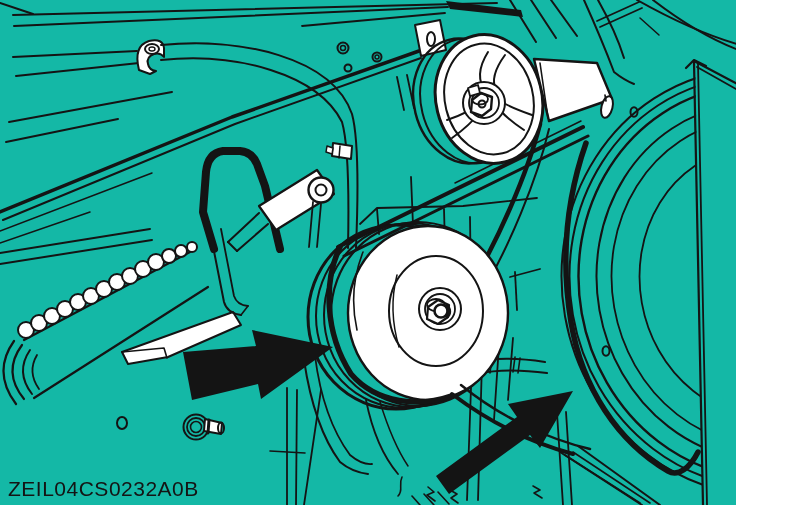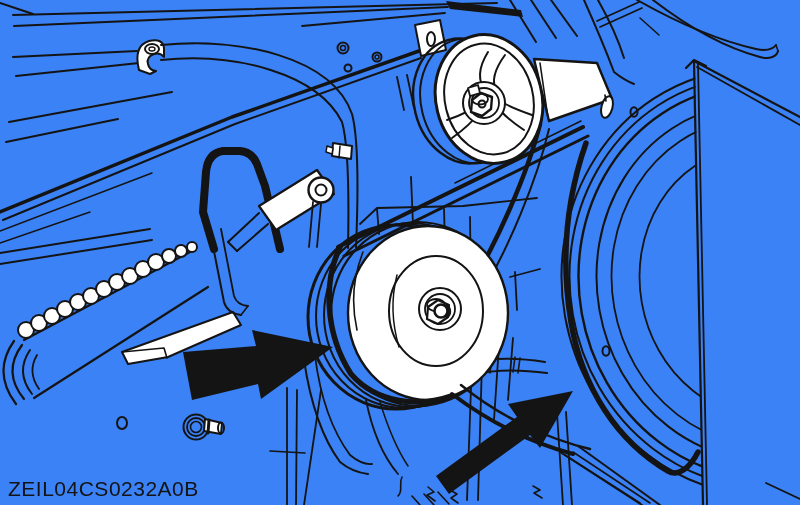--- a/index.html
+++ b/index.html
@@ -1,16 +1,16 @@
 <!DOCTYPE html>
 <html><head>
 <meta charset="utf-8">
 <style>
   html,body{margin:0;padding:0;background:#ffffff;}
-  #stage{position:relative;width:800px;height:505px;background:#3b82f6;overflow:hidden;
+  #stage{position:relative;width:736px;height:505px;background:#14b8a6;overflow:hidden;
          font-family:"Liberation Sans",sans-serif;}
   #stage svg{position:absolute;left:0;top:0;}
   .ln{fill:none;stroke:#141414;stroke-linecap:round;stroke-linejoin:round;}
   .wh{fill:#ffffff;stroke:#141414;stroke-linecap:round;stroke-linejoin:round;}
   .blk{fill:#141414;stroke:none;}
   #figure-label{position:absolute;left:8px;top:477px;font-size:21px;color:#141414;
                 letter-spacing:0.5px;}
 </style>
 </head>
 <body>

